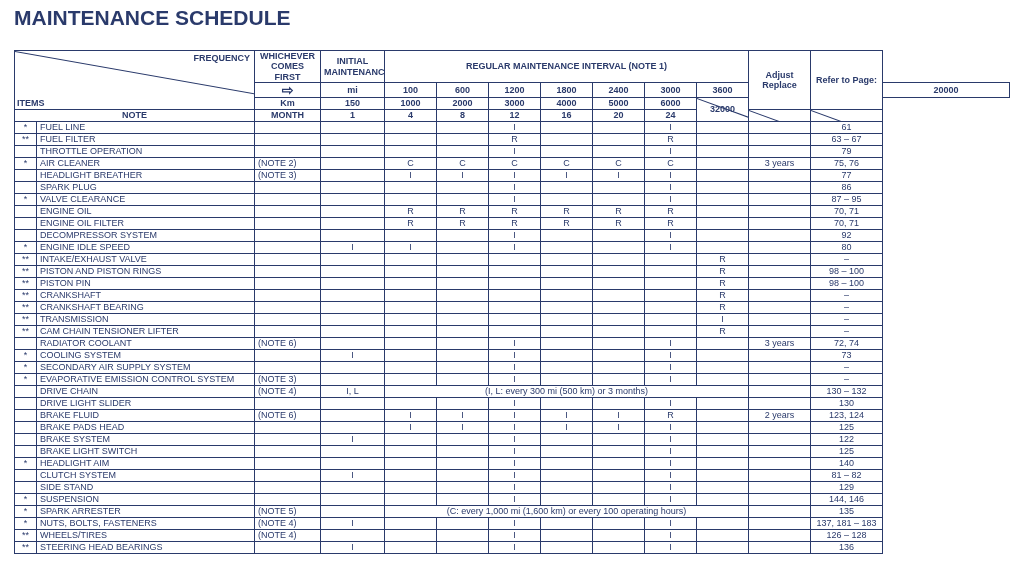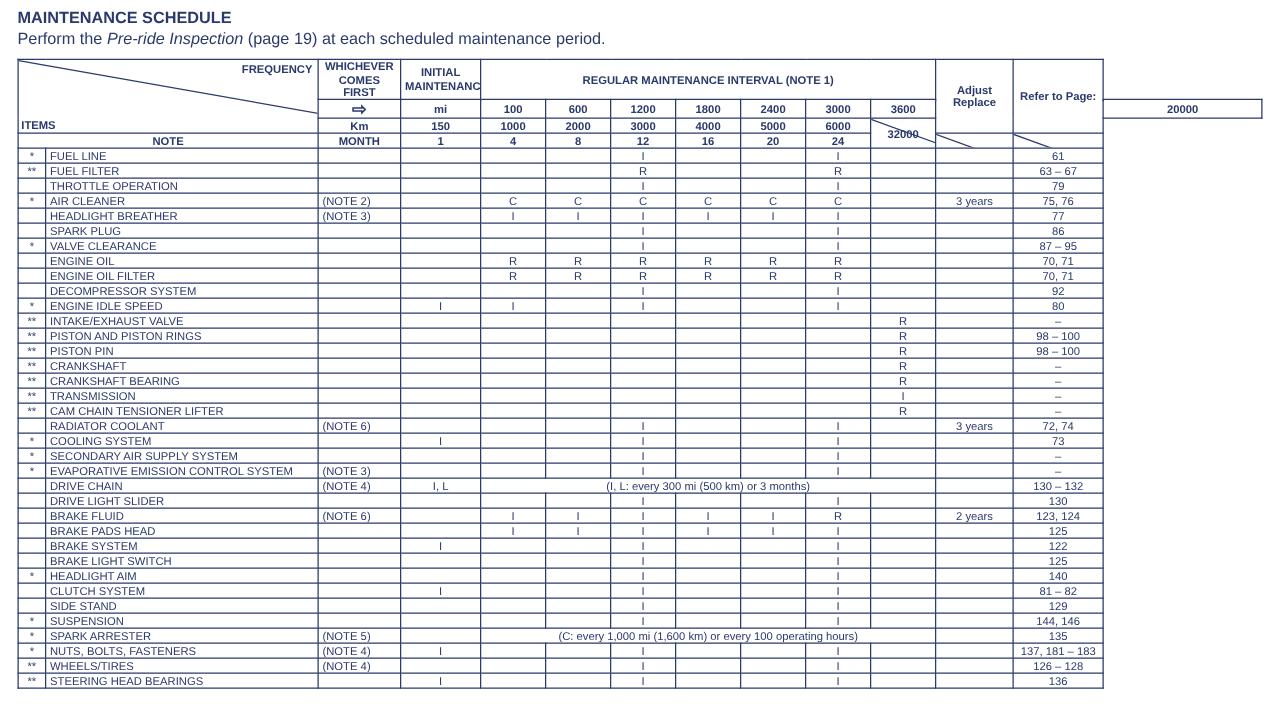--- a/index.html
+++ b/index.html
@@ -10,22 +10,22 @@
     color: #2a3a6b;
     font-size: 10px;
   }
   .page {
     padding: 6px 14px 14px 14px;
     width: 1024px;
     box-sizing: border-box;
   }
   .title {
     font-weight: 700;
-    font-size: 13px;
-    margin: 0 0 2px 0;
+    font-size: 21px;
+    margin: 0 0 20px 0;
   }
   .subtitle {
     font-size: 13px;
     line-height: 1.25;
   }
   .table-wrap { margin-top: 8px; }
   table {
     border-collapse: collapse;
     width: 100%;
     table-layout: fixed;
@@ -81,23 +81,20 @@
     transform: rotate(20deg);
   }
   .header-italic { font-style: italic; }
 </style>
 </head>
 <body>
 
 <div class="page">
 
   <div class="title">MAINTENANCE SCHEDULE</div>
-  <div class="subtitle">
-    <span>Perform the </span><span class="header-italic">Pre-ride Inspection</span><span> (page 19) at each scheduled maintenance period.</span>
-  </div>
 
   <div class="table-wrap">
     <table>
       <colgroup>
         <col class="c-item-left">
           <col class="c-item-main">
           <col class="c-note">
           <col class="c-initial">
         <col class="c-interval">
           <col class="c-interval">

